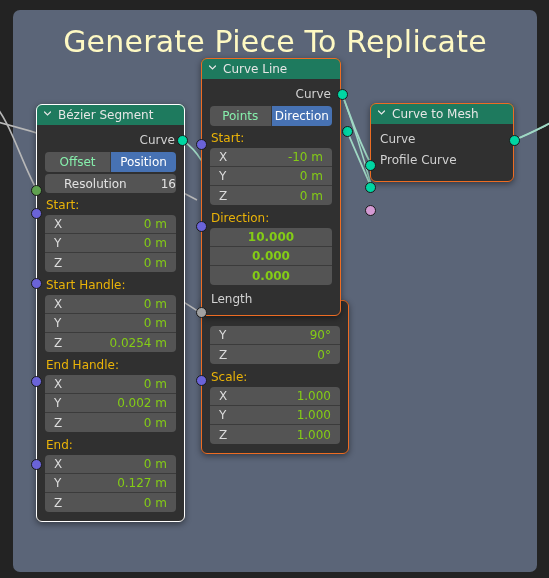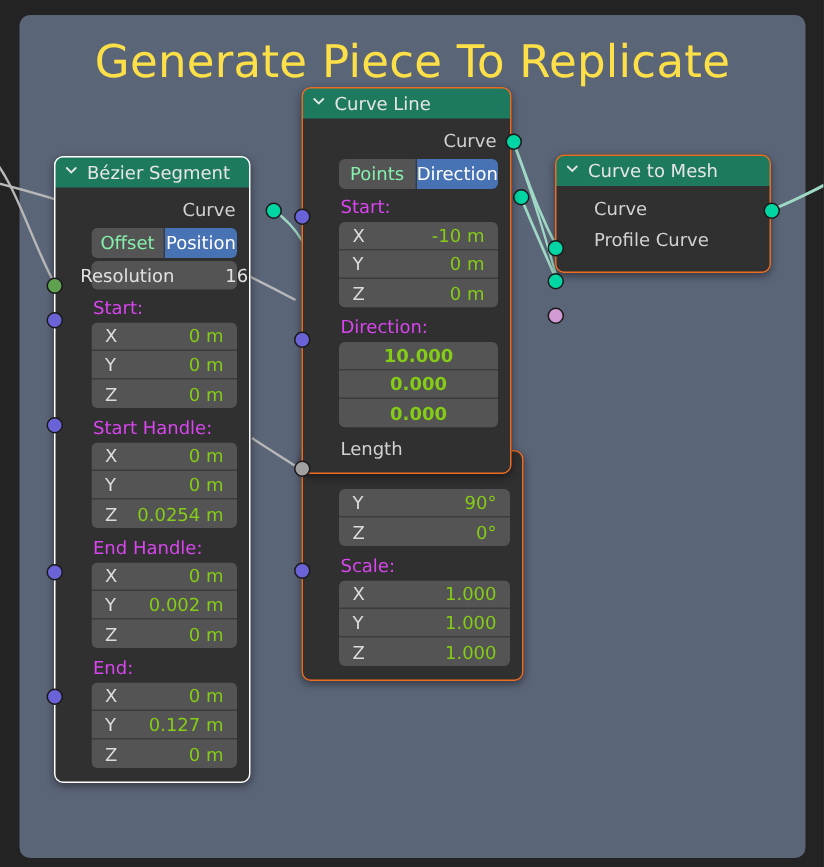--- a/index.html
+++ b/index.html
@@ -15,21 +15,21 @@
   .frame {
     position: absolute;
     left: 13px; top: 10px; width: 524px; height: 562px;
     background: #5b6578;
     border-radius: 7px;
   }
   .frame-title {
     position: absolute; left: 0; top: 14px; width: 100%;
     text-align: center;
     font-size: 30px;
-    color: #fde047;
+    color: #fef9c3;
     letter-spacing: 0.2px;
     white-space: nowrap;
   }
 
   
   .wires { position: absolute; left: 0; top: 0; width: 549px; height: 578px; pointer-events: none; }
 
   
   .node {
     position: absolute;
@@ -47,34 +47,34 @@
     padding-left: 7px;
     gap: 6px;
     color: #e6e6e6;
     font-size: 12px;
   }
   .chev {
     width: 9px; height: 9px; flex: none;
     display: inline-block; position: relative; top: -1px;
   }
   .chev svg { display: block; }
-  .node-body { padding: 4px 0 7px 0; margin-left: 16px; }
+  .node-body { padding: 4px 0 7px 0; }
 
   
   .out-row {
     height: 21px; display: flex; align-items: center; justify-content: flex-end;
     padding-right: 10px; color: #d2d2d2; font-size: 12px;
   }
   .in-row {
     height: 21px; display: flex; align-items: center;
     padding-left: 10px; color: #d2d2d2; font-size: 12px;
   }
   .label-row {
     height: 19px; display: flex; align-items: center;
-    padding-left: 10px; color: #d946ef; font-size: 12px;
+    padding-left: 10px; color: #eab308; font-size: 12px;
   }
 
   
   .fieldgroup { margin: 1px 9px 3px 9px; border-radius: 4px; overflow: hidden; }
   .field {
     height: 19px; background: #545454;
     display: flex; align-items: center; justify-content: space-between;
     padding: 0 9px;
     color: #e2e2e2; font-size: 12px;
     border-bottom: 1px solid #3b3b3b;
@@ -88,21 +88,21 @@
   .toggle {
     flex: 1; height: 20px; background: #545454;
     display: flex; align-items: center; justify-content: center;
     color: #86efac; font-size: 12px;
   }
   .toggle.active { background: #4772b3; color: #ffffff; }
   .toggle + .toggle { border-left: 1px solid #3b3b3b; }
 
   .single-field {
     margin: 1px 9px 2px 9px; height: 19px; background: #545454;
-    border-radius: 4px; display: flex; align-items: center; justify-content: center;
+    border-radius: 4px; display: flex; align-items: center; justify-content: flex-end;
     gap: 34px; color: #e2e2e2; font-size: 12px;
   }
 
   .checkrow { display: flex; align-items: center; gap: 7px; }
   .checkbox {
     width: 13px; height: 13px; background: #4772b3; border-radius: 2px;
     display: flex; align-items: center; justify-content: center;
     color: #fff; font-size: 10px; line-height: 1;
   }
 
@@ -139,21 +139,21 @@
     <path d="M 342 94 C 352 120, 358 140, 372 166" fill="none" stroke="#9fd8c4" stroke-width="1.8"></path>
 
     <path d="M 347 131 C 355 150, 362 166, 372 189" fill="none" stroke="#9fd8c4" stroke-width="1.8"></path>
 
     <path d="M 342 94 C 354 126, 362 152, 372 188" fill="none" stroke="#9fd8c4" stroke-width="1.5"></path>
 
     <path d="M 514 140 C 530 134, 540 128, 560 118" fill="none" stroke="#9fd8c4" stroke-width="1.8"></path>
     <path d="M 514 140 C 534 132, 548 124, 575 112" fill="none" stroke="#9fd8c4" stroke-width="1.4"></path>
   </svg>
 
-  <div class="node sel-white" style="left:36px; top:104px; width:131px;">
+  <div class="node sel-white" style="left:36px; top:104px; width:149px;">
     <div class="node-header">
       <span class="chev">
         <svg width="9" height="9" viewBox="0 0 9 9">
             <path d="M1.5 3 L4.5 6 L7.5 3" fill="none" stroke="#e6e6e6" stroke-width="1.2" stroke-linecap="round"></path>
           </svg>
       </span>
       <span>Bézier Segment</span>
     </div>
     <div class="node-body">
       <div class="out-row">Curve</div>

